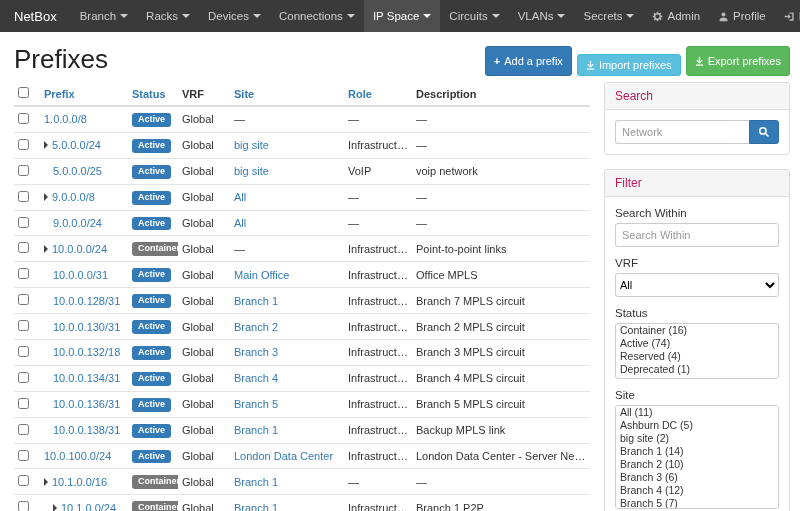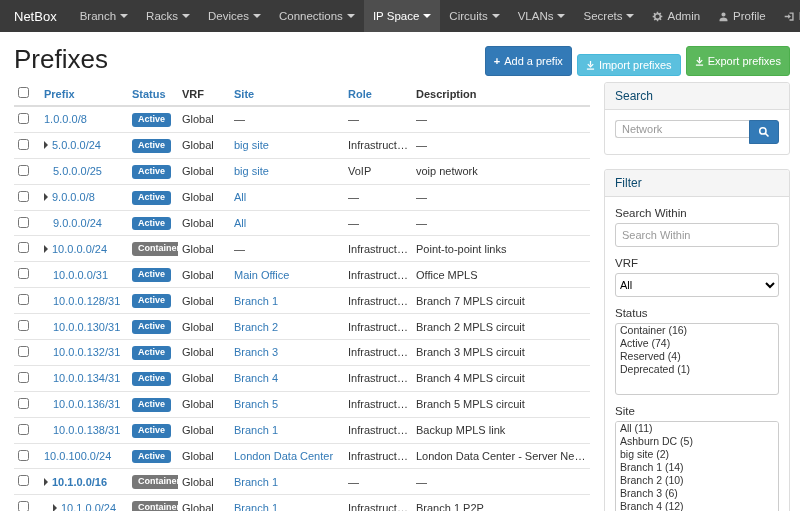--- a/index.html
+++ b/index.html
@@ -41,24 +41,24 @@
   .tlink { color:#337ab7; cursor:pointer; text-decoration:none; }
   .badge-status { display:inline-block; color:#fff; font-size:9px; font-weight:bold;
     padding:2px 6px; border-radius:3px; line-height:1.1; }
   .expander { display:inline-block; width:0; height:0; border-left:4px solid #444;
     border-top:4px solid transparent; border-bottom:4px solid transparent; margin-right:4px; }
   input[type=checkbox] { width:11px; height:11px; }
 
   
   .panel { border:1px solid #ddd; border-radius:3px; margin-bottom:14px; background:#fff; }
   .panel-heading { background:#f5f5f5; border-bottom:1px solid #ddd; padding:6px 10px;
-    font-size:12px; color:#0c4a6e; border-radius:3px 3px 0 0; }
+    font-size:12px; color:#be185d; border-radius:3px 3px 0 0; }
   .panel-body { padding:10px; }
   .input-group { display:flex; }
-  .input-group input { flex:1; min-width:0; height:18px; border:1px solid #ccc; border-right:none;
+  .input-group input { flex:1; min-width:0; height:24px; border:1px solid #ccc; border-right:none;
     border-radius:3px 0 0 3px; padding:3px 6px; font-size:11px; font-family:inherit; }
   .search-btn { width:30px; height:24px; background:#337ab7; border:1px solid #2e6da4;
     border-radius:0 3px 3px 0; display:flex; align-items:center; justify-content:center; cursor:pointer; }
   .filter-label { display:block; font-size:11.5px; color:#333; margin:10px 0 4px; }
   .filter-label:first-child { margin-top:0; }
   .text-input { width:100%; height:24px; border:1px solid #ccc; border-radius:3px;
     padding:3px 6px; font-size:11px; font-family:inherit; }
   select.vrf-select { width:100%; height:24px; border:1px solid #ccc; border-radius:3px;
     font-size:11px; font-family:inherit; background:#fff; }
   .listbox { width:100%; border:1px solid #ccc; border-radius:3px; overflow-y:scroll;
@@ -265,21 +265,21 @@
             <td><input type="checkbox" style=""></td>
             <td style="padding-left: 13px;"><a class="tlink">10.0.0.130/31</a></td>
             <td><span class="badge-status" style="background: rgb(51, 122, 183);">Active</span></td>
             <td>Global</td>
             <td><a class="tlink">Branch 2</a></td>
             <td>Infrastructure</td>
             <td>Branch 2 MPLS circuit</td>
           </tr>
           <tr>
             <td><input type="checkbox" style=""></td>
-            <td style="padding-left: 13px;"><a class="tlink">10.0.0.132/31</a></td>
+            <td style="padding-left: 13px;"><a class="tlink">10.0.0.132/18</a></td>
             <td><span class="badge-status" style="background: rgb(51, 122, 183);">Active</span></td>
             <td>Global</td>
             <td><a class="tlink">Branch 3</a></td>
             <td>Infrastructure</td>
             <td>Branch 3 MPLS circuit</td>
           </tr>
           <tr>
             <td><input type="checkbox" style=""></td>
             <td style="padding-left: 13px;"><a class="tlink">10.0.0.134/31</a></td>
             <td><span class="badge-status" style="background: rgb(51, 122, 183);">Active</span></td>
@@ -310,21 +310,21 @@
             <td><input type="checkbox" style=""></td>
             <td style="padding-left: 4px;"><a class="tlink">10.0.100.0/24</a></td>
             <td><span class="badge-status" style="background: rgb(51, 122, 183);">Active</span></td>
             <td>Global</td>
             <td><a class="tlink">London Data Center</a></td>
             <td>Infrastructure</td>
             <td>London Data Center - Server Network</td>
           </tr>
           <tr>
             <td><input type="checkbox" style=""></td>
-            <td style="padding-left: 4px; font-weight: bold;"><span class="expander"></span><a class="tlink">10.1.0.0/16</a></td>
+            <td style="padding-left: 4px;"><span class="expander"></span><a class="tlink">10.1.0.0/16</a></td>
             <td><span class="badge-status" style="background: rgb(119, 119, 119);">Container</span></td>
             <td>Global</td>
             <td><a class="tlink">Branch 1</a></td>
             <td>—</td>
             <td>—</td>
           </tr>
           <tr>
             <td><input type="checkbox" style=""></td>
             <td style="padding-left: 13px;"><span class="expander"></span><a class="tlink">10.1.0.0/24</a></td>
             <td><span class="badge-status" style="background: rgb(119, 119, 119);">Container</span></td>
@@ -361,21 +361,21 @@
       <div class="panel-body">
         <label class="filter-label">Search Within</label>
         <input type="text" class="text-input" placeholder="Search Within" style="">
 
         <label class="filter-label">VRF</label>
         <select class="vrf-select">
           <option>All</option>
         </select>
 
         <label class="filter-label">Status</label>
-        <div class="listbox" id="status-listbox" style="height:72px">
+        <div class="listbox" id="status-listbox" style="height:56px">
             <div class="opt">Container (16)</div>
             <div class="opt">Active (74)</div>
             <div class="opt">Reserved (4)</div>
             <div class="opt">Deprecated (1)</div>
           </div>
 
         <label class="filter-label">Site</label>
         <div class="listbox" id="site-listbox" style="height:104px">
             <div class="opt">All (11)</div>
             <div class="opt">Ashburn DC (5)</div>

